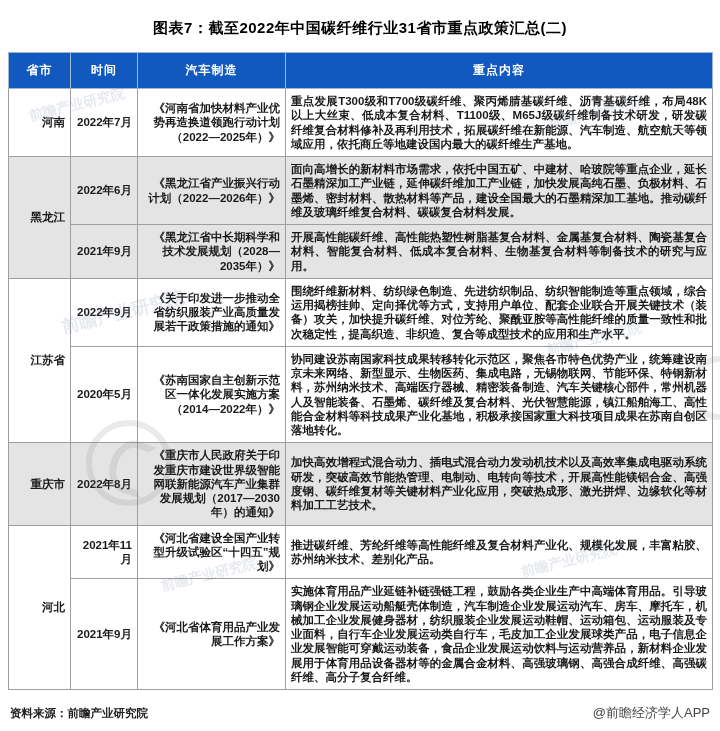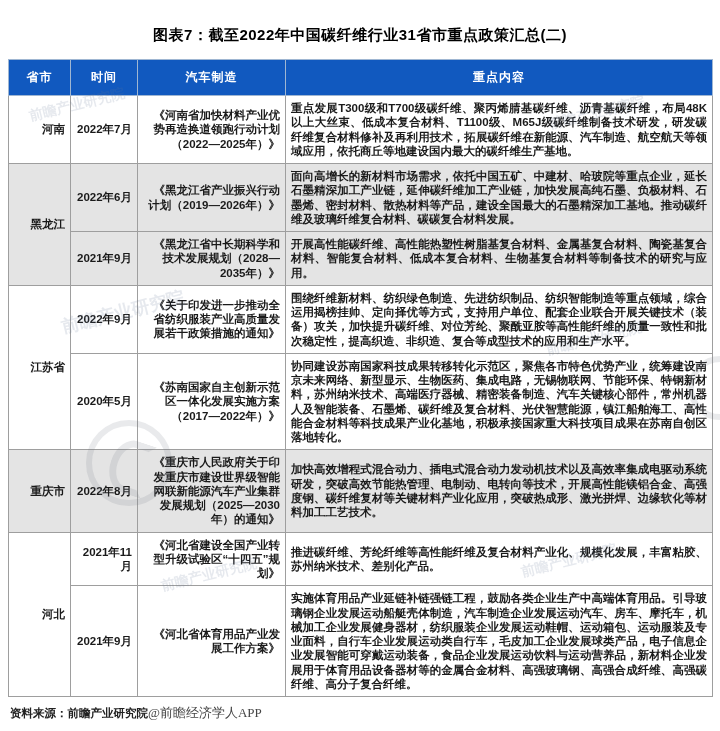--- a/index.html
+++ b/index.html
@@ -9,21 +9,21 @@
     background:#ffffff;
     font-family:"Liberation Sans","DejaVu Sans",sans-serif;
     overflow:hidden;
     color:#111;
   }
   .title {
     text-align:center;
     font-size:15px;
     font-weight:bold;
     color:#000;
-    padding-top:26px;
+    padding-top:19px;
     letter-spacing:0.5px;
   }
   table {
     border-collapse:collapse;
     table-layout:fixed;
     width:704px;
     margin:14px 8px 0 8px;
     position:relative;
     z-index:1;
   }
@@ -50,24 +50,23 @@
     vertical-align:middle;
     background:var(--row-bg,#fff);
   }
   tr.shaded td { background:var(--row-alt-bg,#e4e4e4); }
   td.center { text-align:right; }
   td.content { text-align:justify; }
   .footer {
     position:absolute;
     left:10px; right:10px; bottom:9px;
     display:flex;
-    justify-content:flex-start;
+    justify-content:space-between;
     align-items:center;
     z-index:1;
-    font-family:Liberation Serif, serif;
   }
   .footer .source { font-size:11.5px; font-weight:bold; color:#222; }
   .footer .credit { font-size:13px; color:#444; }
   
   .wm-layer {
     position:absolute; inset:0;
     pointer-events:none;
     z-index:2;
   }
   .wm {
@@ -123,43 +122,43 @@
   <tbody>
       <tr>
         <td rowspan="1" class="center">河南</td>
         <td class="center">2022年7月</td>
         <td class="center">《河南省加快材料产业优势再造换道领跑行动计划（2022—2025年）》</td>
         <td class="content">重点发展T300级和T700级碳纤维、聚丙烯腈基碳纤维、沥青基碳纤维，布局48K以上大丝束、低成本复合材料、T1100级、M65J级碳纤维制备技术研发，研发碳纤维复合材料修补及再利用技术，拓展碳纤维在新能源、汽车制造、航空航天等领域应用，依托商丘等地建设国内最大的碳纤维生产基地。</td>
       </tr>
       <tr class="shaded">
         <td rowspan="2" class="center">黑龙江</td>
         <td class="center">2022年6月</td>
-        <td class="center">《黑龙江省产业振兴行动计划（2019—2026年）》</td>
+        <td class="center">《黑龙江省产业振兴行动计划（2022—2026年）》</td>
         <td class="content">面向高增长的新材料市场需求，依托中国五矿、中建材、哈玻院等重点企业，延长石墨精深加工产业链，延伸碳纤维加工产业链，加快发展高纯石墨、负极材料、石墨烯、密封材料、散热材料等产品，建设全国最大的石墨精深加工基地。推动碳纤维及玻璃纤维复合材料、碳碳复合材料发展。</td>
       </tr>
       <tr class="shaded">
         <td class="center">2021年9月</td>
         <td class="center">《黑龙江省中长期科学和技术发展规划（2028—2035年）》</td>
         <td class="content">开展高性能碳纤维、高性能热塑性树脂基复合材料、金属基复合材料、陶瓷基复合材料、智能复合材料、低成本复合材料、生物基复合材料等制备技术的研究与应用。</td>
       </tr>
       <tr>
         <td rowspan="2" class="center">江苏省</td>
         <td class="center">2022年9月</td>
         <td class="center">《关于印发进一步推动全省纺织服装产业高质量发展若干政策措施的通知》</td>
         <td class="content">围绕纤维新材料、纺织绿色制造、先进纺织制品、纺织智能制造等重点领域，综合运用揭榜挂帅、定向择优等方式，支持用户单位、配套企业联合开展关键技术（装备）攻关，加快提升碳纤维、对位芳纶、聚酰亚胺等高性能纤维的质量一致性和批次稳定性，提高织造、非织造、复合等成型技术的应用和生产水平。</td>
       </tr>
       <tr>
         <td class="center">2020年5月</td>
-        <td class="center">《苏南国家自主创新示范区一体化发展实施方案（2017—2022年）》</td>
+        <td class="center">《苏南国家自主创新示范区一体化发展实施方案（2014—2022年）》</td>
         <td class="content">协同建设苏南国家科技成果转移转化示范区，聚焦各市特色优势产业，统筹建设南京未来网络、新型显示、生物医药、集成电路，无锡物联网、节能环保、特钢新材料，苏州纳米技术、高端医疗器械、精密装备制造、汽车关键核心部件，常州机器人及智能装备、石墨烯、碳纤维及复合材料、光伏智慧能源，镇江船舶海工、高性能合金材料等科技成果产业化基地，积极承接国家重大科技项目成果在苏南自创区落地转化。</td>
       </tr>
       <tr class="shaded">
         <td rowspan="1" class="center">重庆市</td>
         <td class="center">2022年8月</td>
-        <td class="center">《重庆市人民政府关于印发重庆市建设世界级智能网联新能源汽车产业集群发展规划（2025—2030年）的通知》</td>
+        <td class="center">《重庆市人民政府关于印发重庆市建设世界级智能网联新能源汽车产业集群发展规划（2017—2030年）的通知》</td>
         <td class="content">加快高效增程式混合动力、插电式混合动力发动机技术以及高效率集成电驱动系统研发，突破高效节能热管理、电制动、电转向等技术，开展高性能镁铝合金、高强度钢、碳纤维复材等关键材料产业化应用，突破热成形、激光拼焊、边缘软化等材料加工工艺技术。</td>
       </tr>
       <tr>
         <td rowspan="2" class="center">河北</td>
         <td class="center">2021年11月</td>
         <td class="center">《河北省建设全国产业转型升级试验区“十四五”规划》</td>
         <td class="content">推进碳纤维、芳纶纤维等高性能纤维及复合材料产业化、规模化发展，丰富粘胶、苏州纳米技术、差别化产品。</td>
       </tr>
       <tr>
         <td class="center">2021年9月</td>

